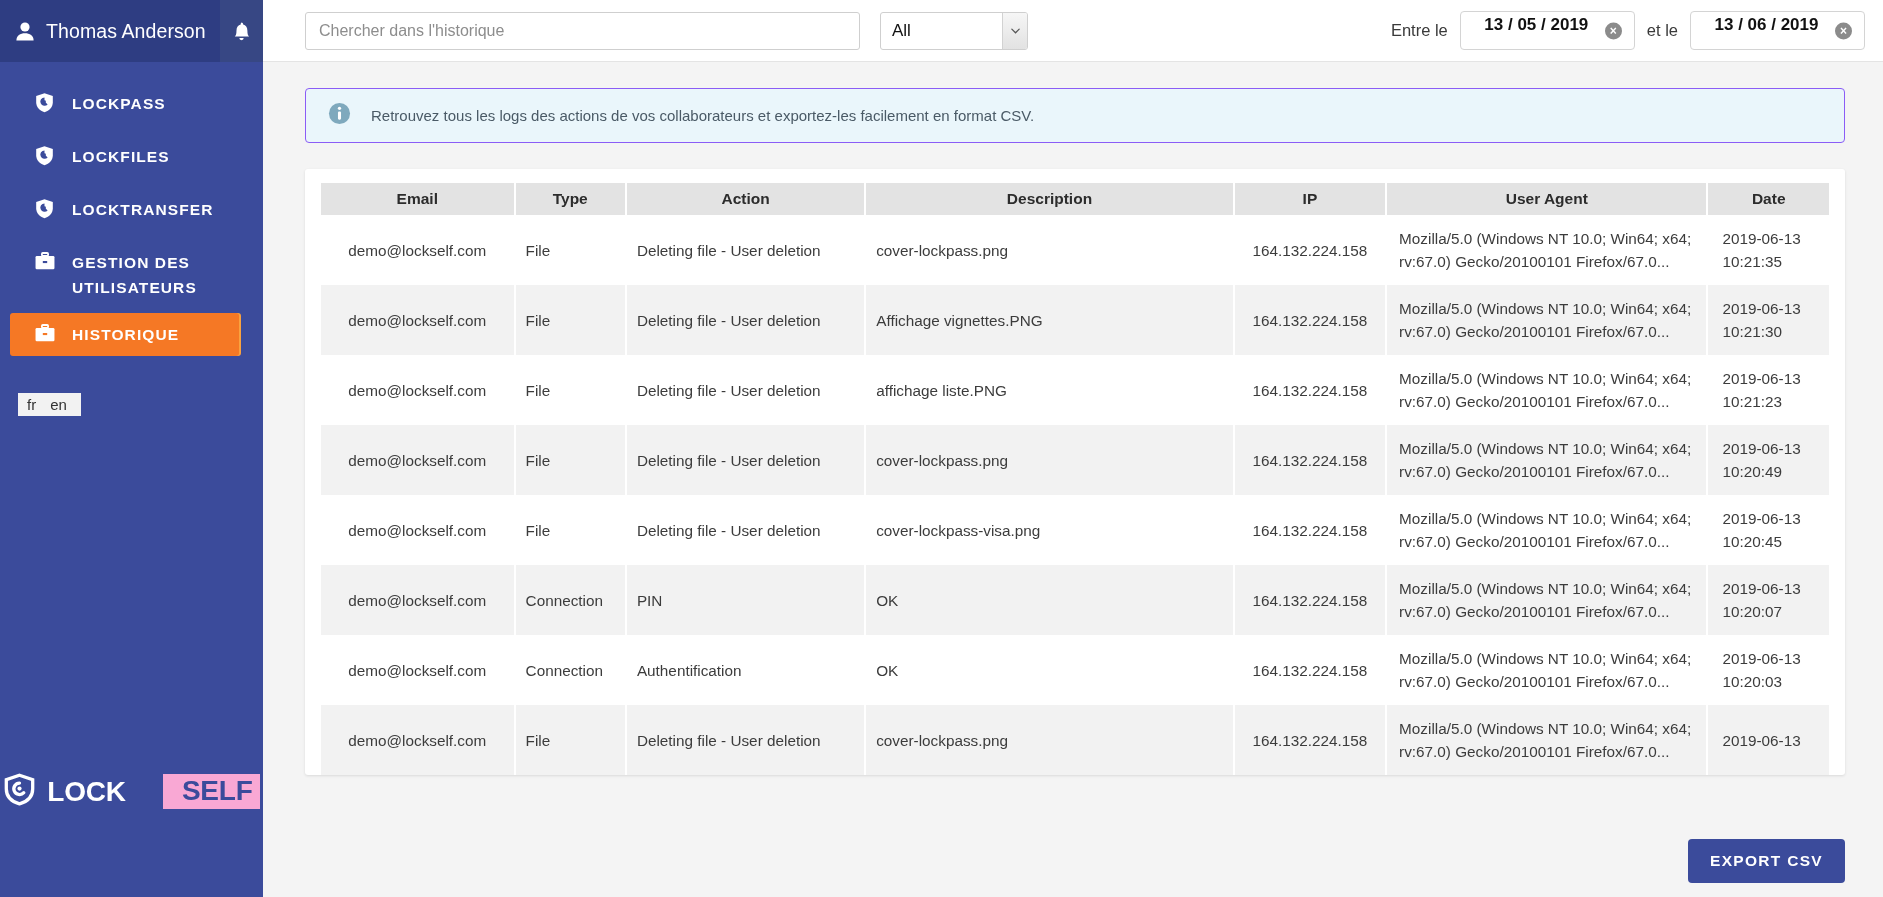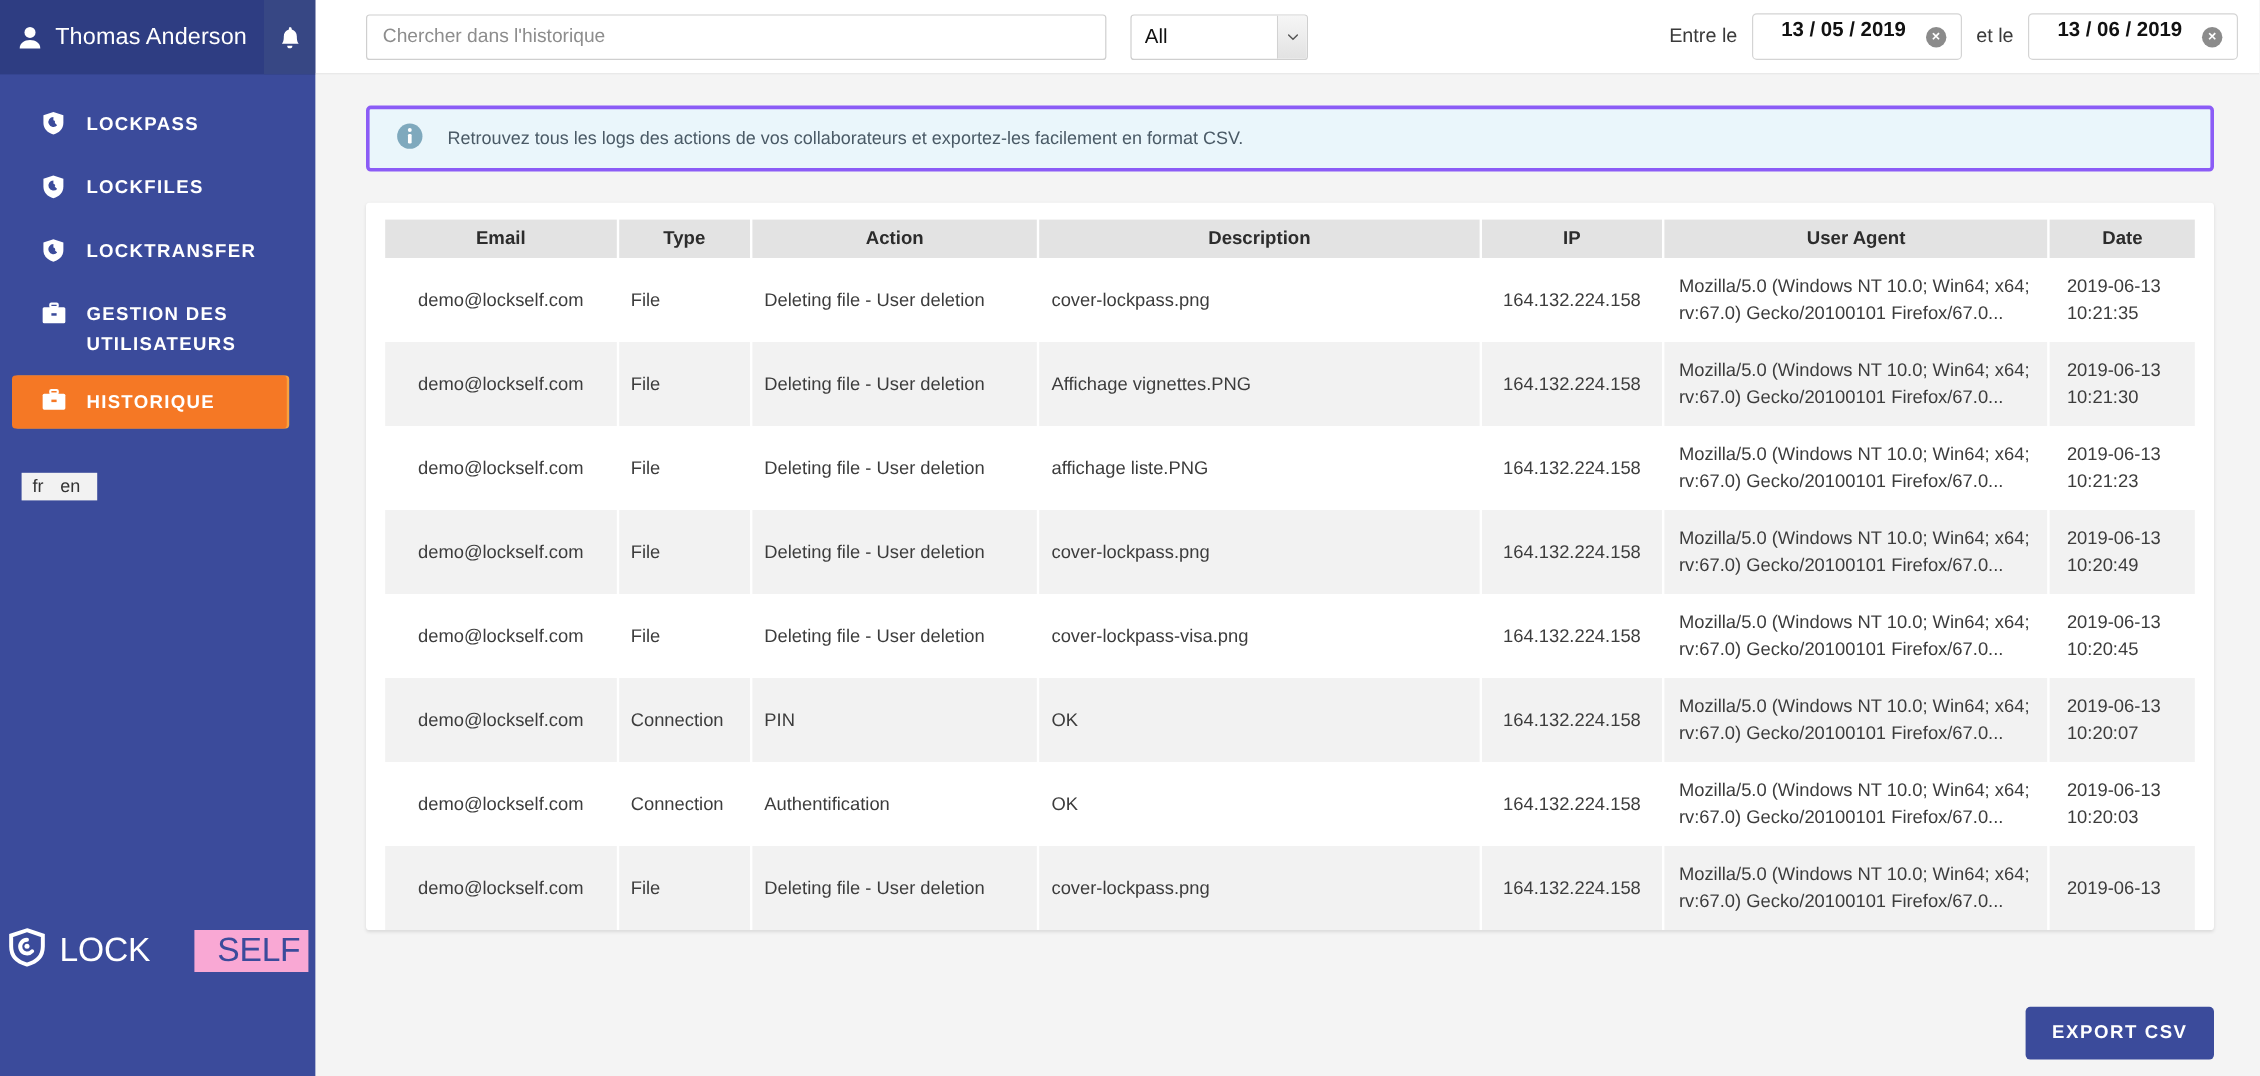--- a/index.html
+++ b/index.html
@@ -69,38 +69,38 @@
   .lang-box .lg-fr { color: #333; }
   .lang-box .lg-en { margin-left: 14px; color: #333; }
 
   .logo-wrap {
     position: absolute; bottom: 0; left: 0; width: 263px; height: 168px;
     display: flex; align-items: flex-start; justify-content: center;
     padding-top: 44px;
   }
   .logo-inner { display: flex; align-items: center; gap: 11px; }
   .logo-text {
-    font-size: 28px; font-weight: normal; letter-spacing: -0.2px;
+    font-size: 28px; font-weight: bold; letter-spacing: -0.2px;
     color: #ffffff; display: flex; align-items: center; gap: 36px;
   }
   .logo-self {
     background: #f9a8d4; color: #3b4b9b; padding: 1px 7px 2px 19px;
     margin-left: 1px;
   }
 
   
   .main { flex: 1; height: 897px; position: relative; background: #f4f4f4; overflow: hidden; }
   .topbar {
     height: 62px; background: #ffffff;
     display: flex; align-items: center;
     border-bottom: 1px solid #e4e4e4;
     padding: 0 18px 0 42px;
   }
   .search-input {
-    width: 617px; height: 38px;
+    width: 555px; height: 38px;
     border: 1px solid #cfcfcf; border-radius: 3px;
     padding: 0 13px; font-size: 16px; color: #444;
     font-family: "Liberation Sans", sans-serif;
     background: #fff;
   }
   .search-input::placeholder { color: #8d8d8d; }
   .select-wrap {
     position: relative; margin-left: 20px;
     width: 148px; height: 38px;
   }
@@ -139,21 +139,21 @@
     position: absolute; right: 12px; top: 50%; transform: translateY(-50%);
     width: 17px; height: 17px; border-radius: 50%;
     background: #8b8b8b; color: #fff;
     font-size: 12px; line-height: 17px; text-align: center;
     cursor: pointer; font-weight: bold;
   }
   .date-field.last { margin-right: 0; }
 
   .content { padding: 26px 38px 0 42px; height: 835px; overflow: hidden; }
   .alert {
-    background: #eaf6fb; border: 3px solid #8b5cf6;
+    background: #eaf6fb; border: 1px solid #8b5cf6;
     border-radius: 4px; height: 55px;
     display: flex; align-items: center; padding: 12px 22px;
     margin-bottom: 26px;
   }
   .alert .info-ic { margin-right: 20px; flex: 0 0 22px; }
   .alert-text { font-size: 15px; color: #4a5a66; }
 
   .card {
     background: #fff; border-radius: 3px;
     box-shadow: 0 1px 3px rgba(0,0,0,.11);

